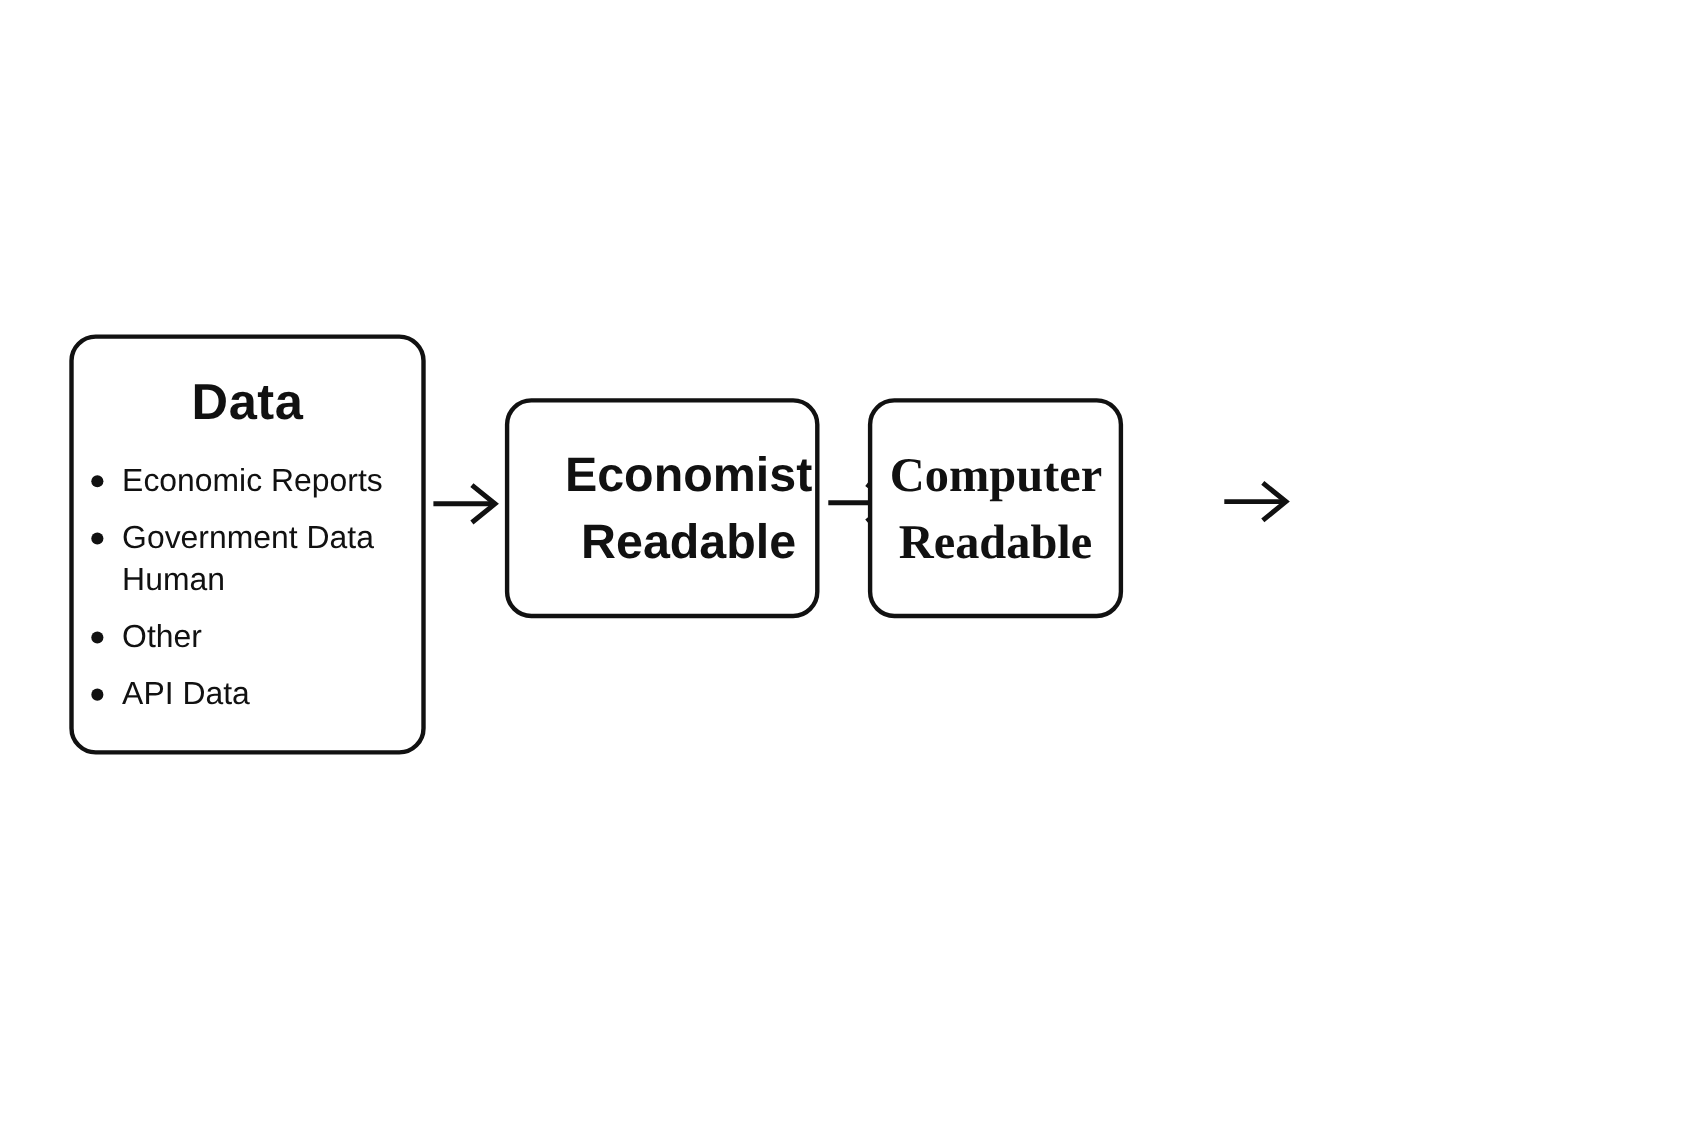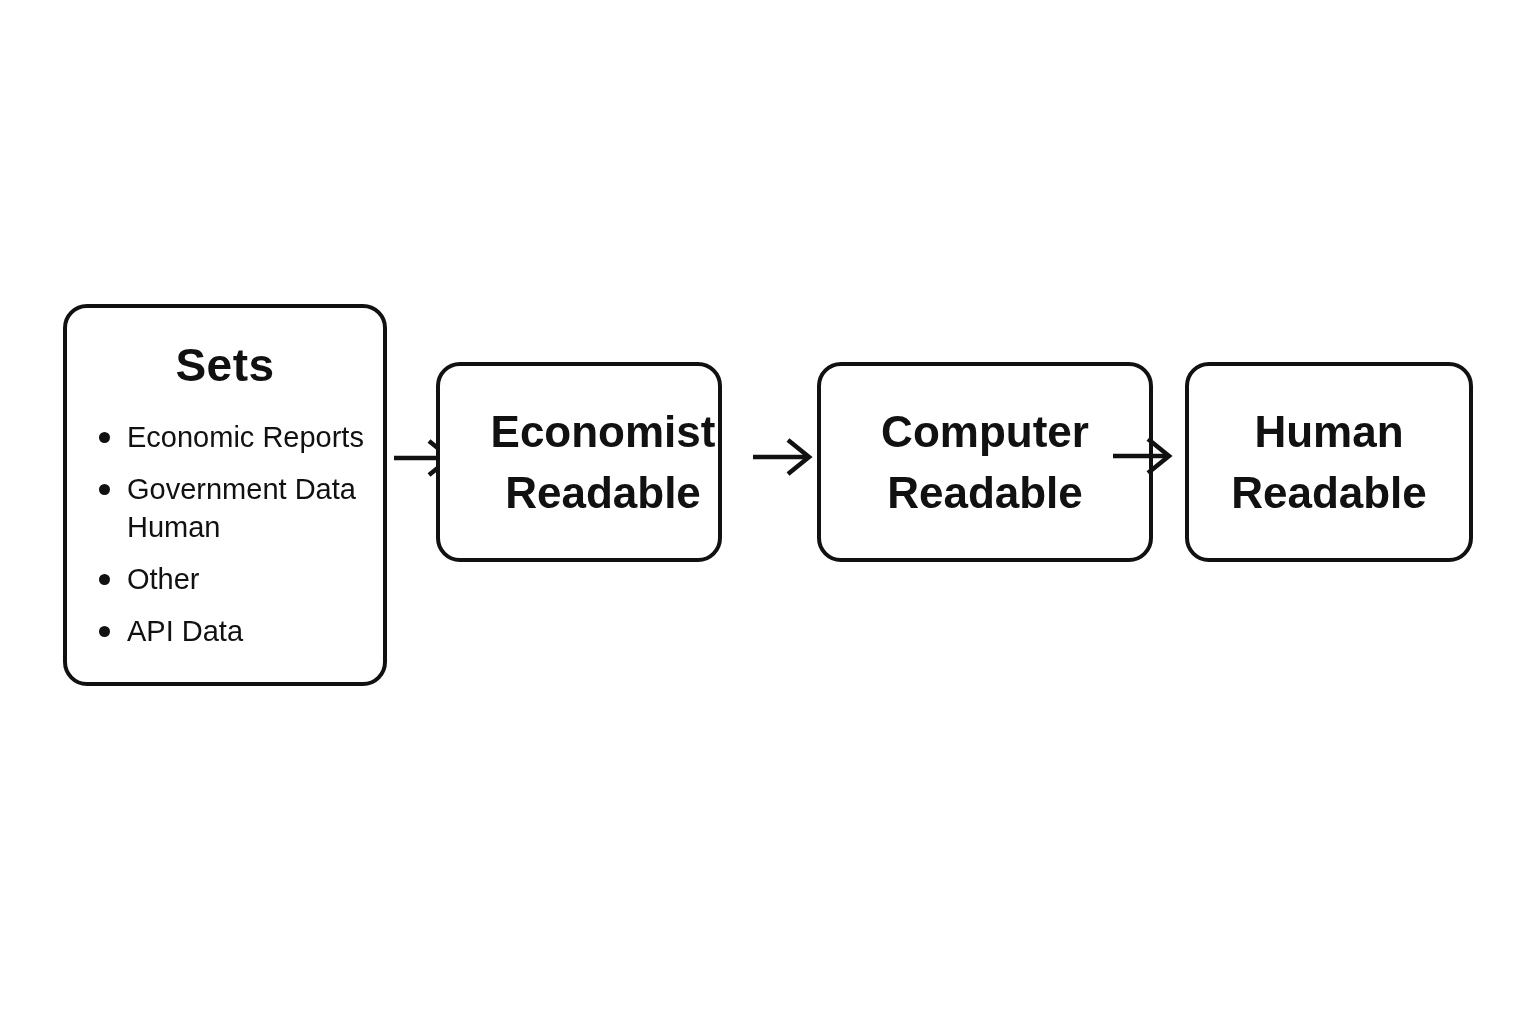--- a/index.html
+++ b/index.html
@@ -35,21 +35,21 @@
   .data-box .title {
     margin: 30px 0 0 0;
     text-align: center;
     font-size: 46px;
     font-weight: 700;
     letter-spacing: 0.5px;
   }
   .data-box ul {
     list-style: none;
     margin: 26px 0 0 0;
-    padding: 0 16px 0 30px;
+    padding: 0 16px 0 14px;
   }
   .data-box li {
     position: relative;
     padding-left: 30px;
     font-size: 29px;
     font-weight: 500;
     line-height: 38px;
     margin-bottom: 14px;
   }
   .data-box li::before {
@@ -70,22 +70,22 @@
     align-items: center;
     justify-content: center;
     text-align: center;
   }
   .stage .label {
     font-size: 44px;
     font-weight: 700;
     line-height: 61px;
     padding: 0 24px;
   }
-  .stage-1 { left: 436px; width: 286px; padding-left: 48px; }
-  .stage-2 { left: 817px; width: 336px; }
+  .stage-1 { left: 459px; width: 286px; padding-left: 48px; }
+  .stage-2 { left: 789px; width: 232px; font-family: Liberation Serif, serif; }
   .stage-3 { left: 1185px; width: 288px; }
   
   .arrow {
     position: absolute;
     width: 62px;
     height: 44px;
   }
   .arrow-1 { left: 392px; top: 436px; }
   .arrow-2 { left: 751px; top: 435px; }
   .arrow-3 { left: 1111px; top: 434px; }
@@ -95,21 +95,21 @@
     stroke-width: 4.5;
     fill: none;
   }
 </style>
 </head>
 <body>
 
 <div class="canvas">
 
   <div class="node data-box">
-    <div class="title">Sets</div>
+    <div class="title">Data</div>
     <ul>
       <li>Economic Reports</li>
       <li>Government Data Human</li>
       <li>Other</li>
       <li>API Data</li>
     </ul>
   </div>
 
   <div class="arrow arrow-1">
     <svg viewBox="0 0 62 44" aria-hidden="true">
@@ -133,17 +133,14 @@
     <div class="label">Computer Readable</div>
   </div>
 
   <div class="arrow arrow-3">
     <svg viewBox="0 0 62 44" aria-hidden="true">
       <line x1="2" y1="22" x2="56" y2="22"></line>
       <polyline points="37,5 58,22 37,39"></polyline>
     </svg>
   </div>
 
-  <div class="node stage stage-3">
-    <div class="label">Human Readable</div>
-  </div>
 
 </div>
 
 </body></html>

